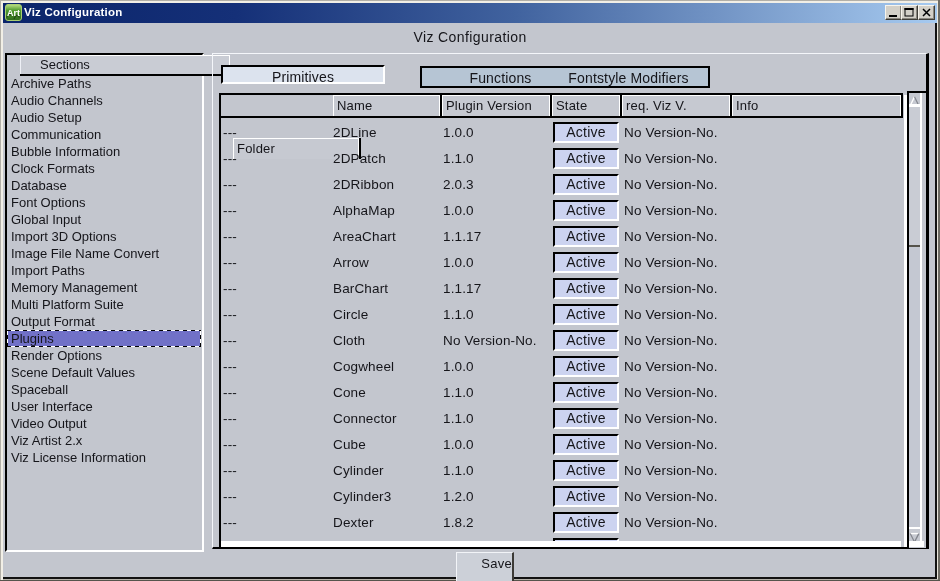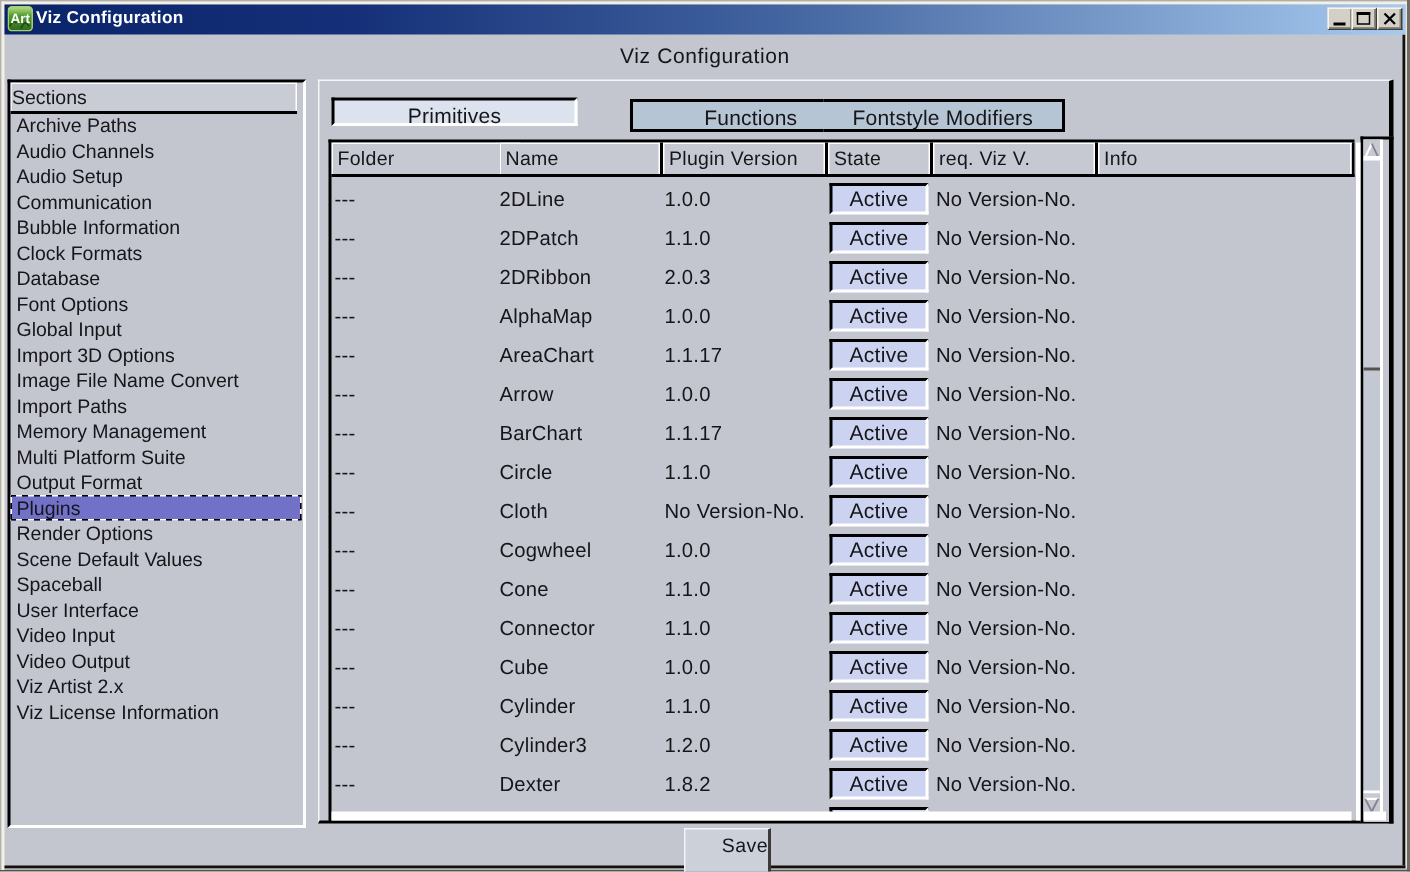--- a/index.html
+++ b/index.html
@@ -27,24 +27,24 @@
   border-right:1px solid #403e38;border-bottom:1px solid #403e38;
   box-shadow:inset -1px -1px 0 #8a877f;}
 #btn-min{left:885px;}
 #btn-max{left:901px;}
 #btn-close{left:918px;}
 
 #heading{left:0;top:29px;width:940px;text-align:center;font-size:14px;letter-spacing:0.4px;}
 
 #lpanel{left:5px;top:53px;width:199px;height:499px;box-sizing:border-box;
   border:2px solid;border-color:#000 #fff #fff #000;}
-#sections-hd{left:0;top:0;width:195px;height:19px;background:#c9ccd4;
+#sections-hd{left:13px;top:0;width:195px;height:19px;background:#c9ccd4;
   border-bottom:2px solid #000;box-sizing:content-box;
   box-shadow:inset -1px 1px 0 #fff,inset 1px 1px 0 #eef0f6;
-  font-size:13px;line-height:19px;padding-left:1px;width:190px;}
+  font-size:13px;line-height:19px;padding-left:20px;width:190px;}
 #seclist{left:0;top:20px;width:195px;}
 #seclist div{height:17px;line-height:17px;font-size:13px;letter-spacing:0px;padding-left:4px;white-space:nowrap;}
 #seclist div.sel{box-sizing:border-box;width:194px;padding-left:4px;line-height:17px;
   background:repeating-linear-gradient(90deg,#000 0 4px,#fff 4px 8px) 0 0/100% 1px no-repeat,
   repeating-linear-gradient(90deg,#000 0 4px,#fff 4px 8px) 0 100%/100% 1px no-repeat,
   repeating-linear-gradient(0deg,#000 0 4px,#fff 4px 8px) 0 0/1px 100% no-repeat,
   repeating-linear-gradient(0deg,#000 0 4px,#fff 4px 8px) 100% 0/1px 100% no-repeat,#7171c7;}
 
 #rpanel{left:212px;top:53px;width:717px;height:496px;box-sizing:border-box;
   border:2px solid;border-color:#f4f6fa #000 #000 #f4f6fa;border-top-width:1px;border-left-width:1px;border-right-width:3px;}
@@ -158,35 +158,34 @@
     <div>Image File Name Convert</div>
     <div>Import Paths</div>
     <div>Memory Management</div>
     <div>Multi Platform Suite</div>
     <div>Output Format</div>
     <div class="sel">Plugins</div>
     <div>Render Options</div>
     <div>Scene Default Values</div>
     <div>Spaceball</div>
     <div>User Interface</div>
-    <div>Video Input</div>
     <div>Video Output</div>
     <div>Viz Artist 2.x</div>
     <div>Viz License Information</div>
   </div>
 </div>
 
 <div class="abs" id="rpanel"></div>
 <div class="abs tab" id="tab1">Primitives</div>
 <div class="abs tab" id="tab2">Functions</div>
 <div class="abs tab" id="tab3">Fontstyle Modifiers</div>
 
 <div class="abs" id="tbl">
   <div class="abs" id="thead">
-    <div class="abs th b" style="left:0;width:128px;">Folder</div>
+    <div class="abs th b" style="left:12px;width:128px;margin-top:43px;">Folder</div>
     <div class="abs th b" style="left:112px;width:109px;">Name</div>
     <div class="abs th b" style="left:221px;width:110px;">Plugin Version</div>
     <div class="abs th b" style="left:331px;width:70px;">State</div>
     <div class="abs th b" style="left:401px;width:110px;">req. Viz V.</div>
     <div class="abs th" style="left:511px;width:169px;">Info</div>
   </div>
   <div class="abs" id="tbody">
 <div class="row">
         <span class="c1">---</span>
         <span class="c2">2DLine</span>

